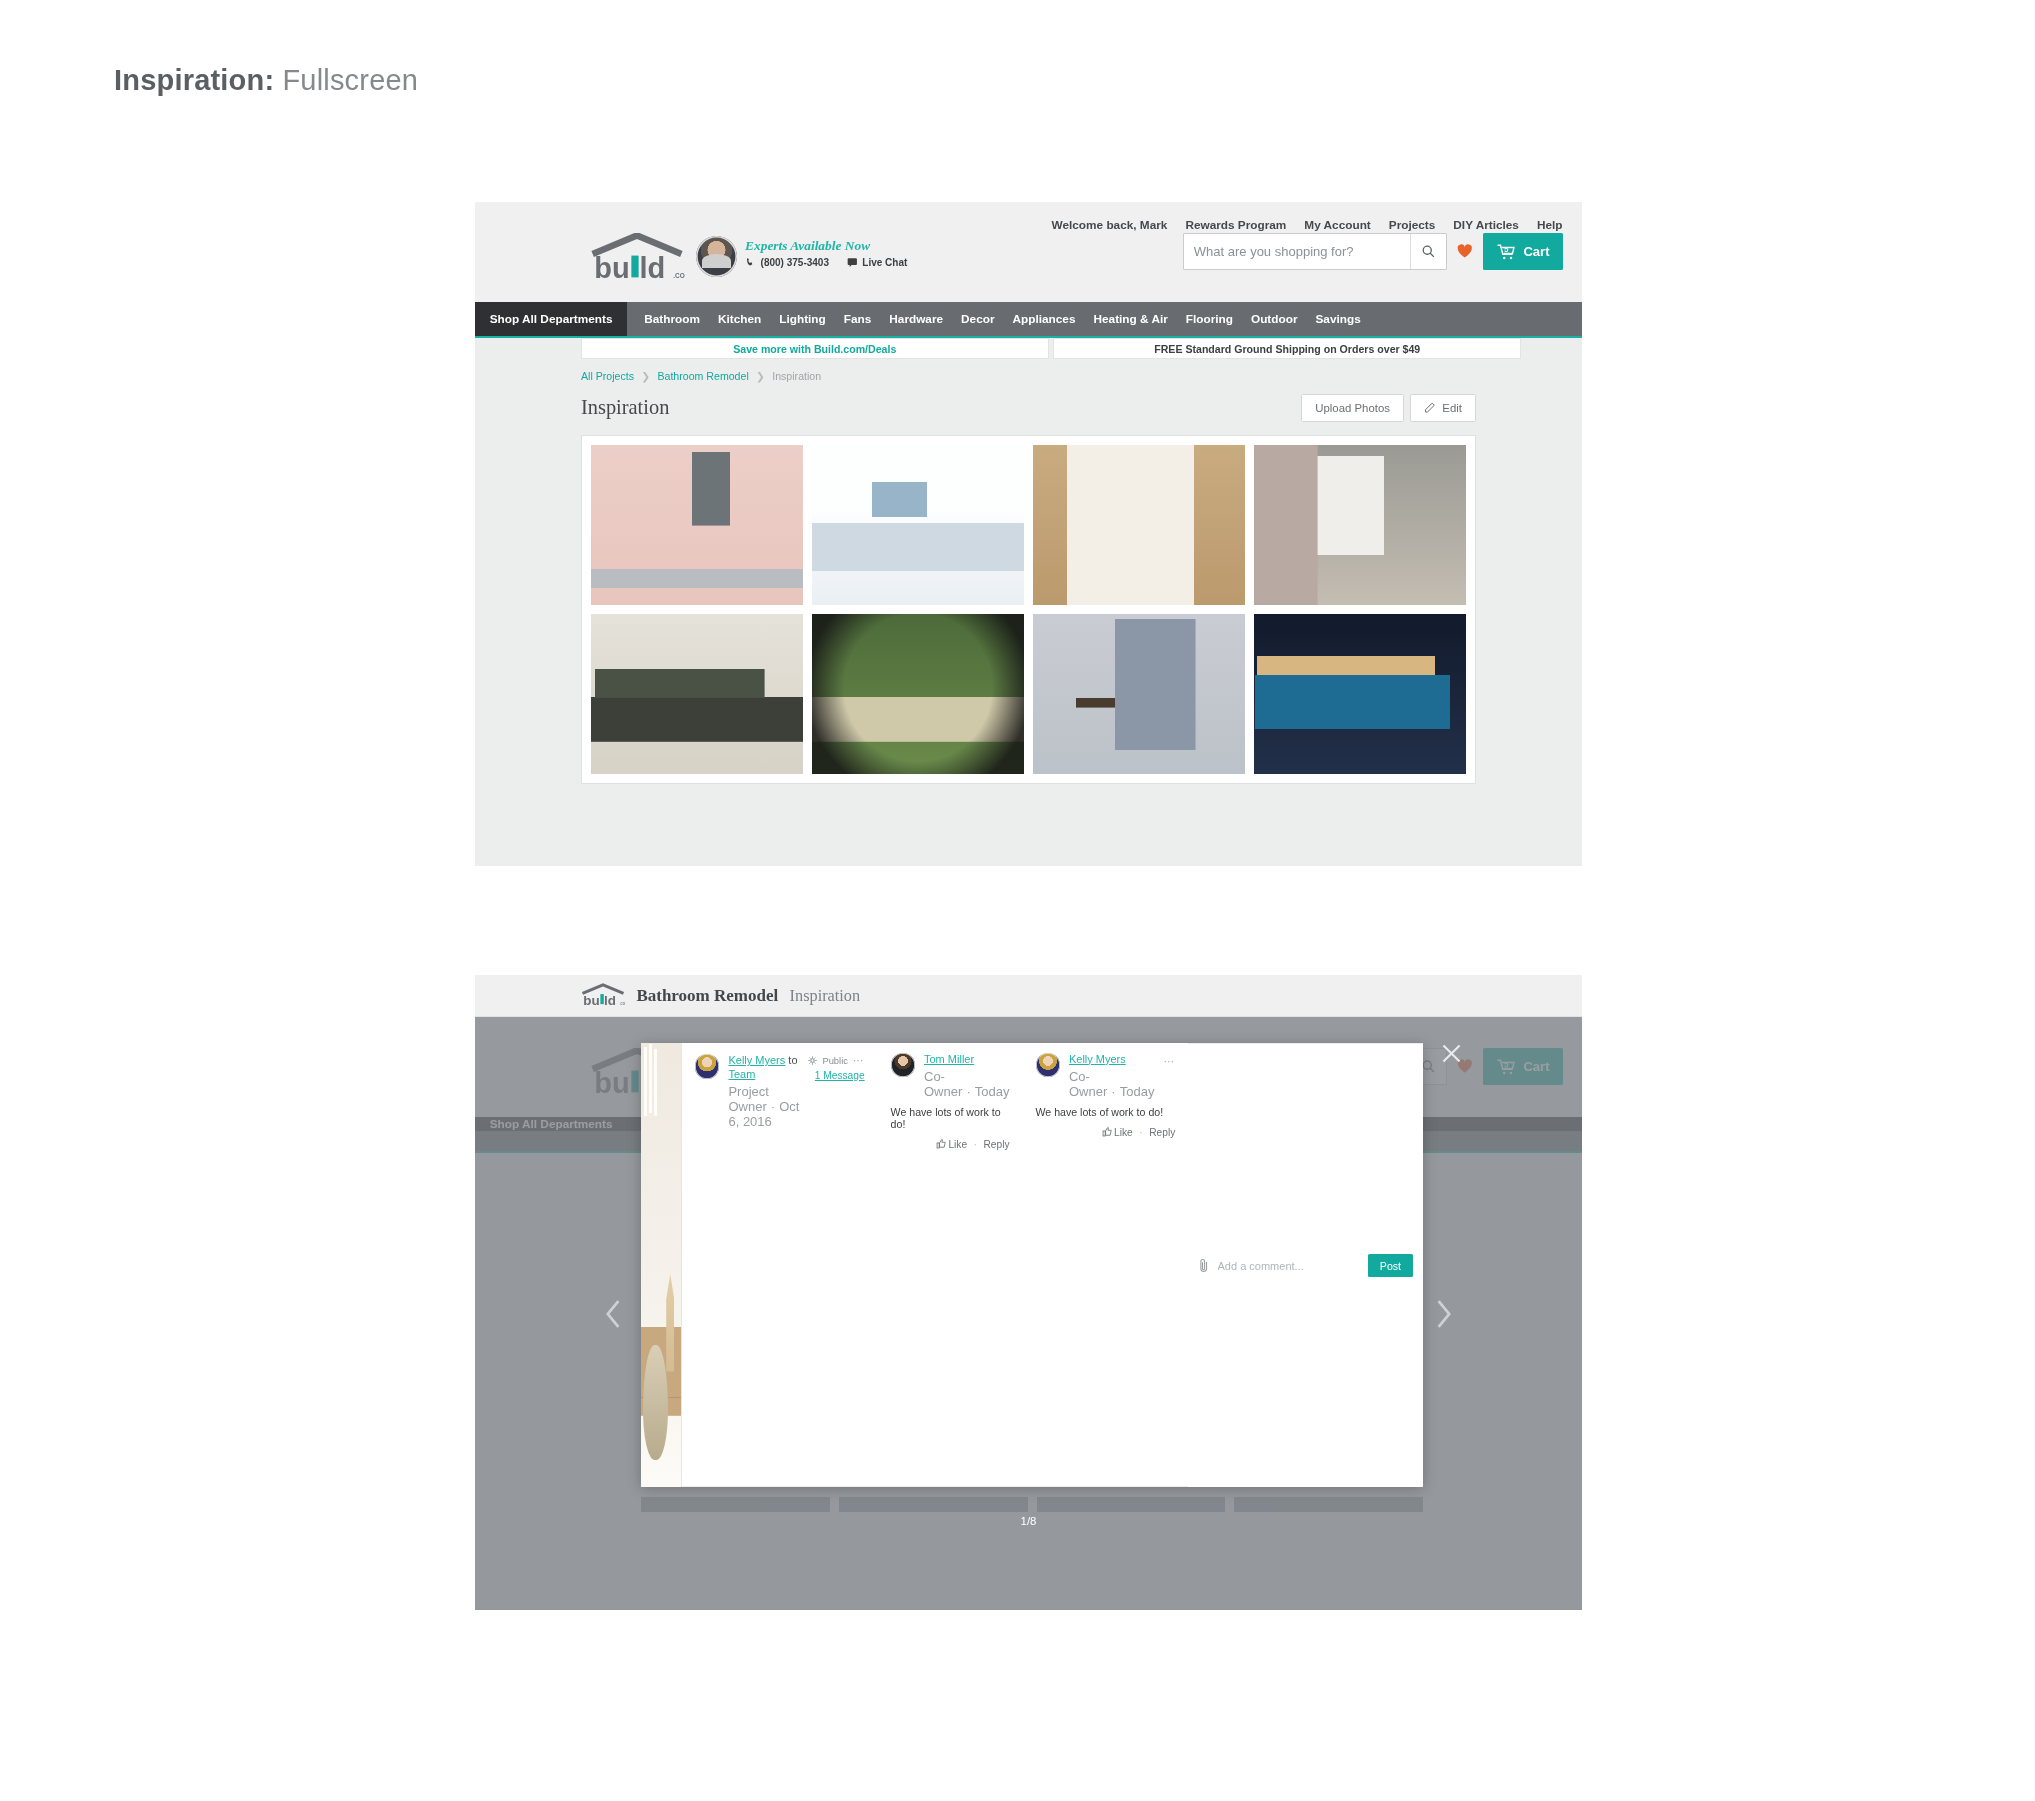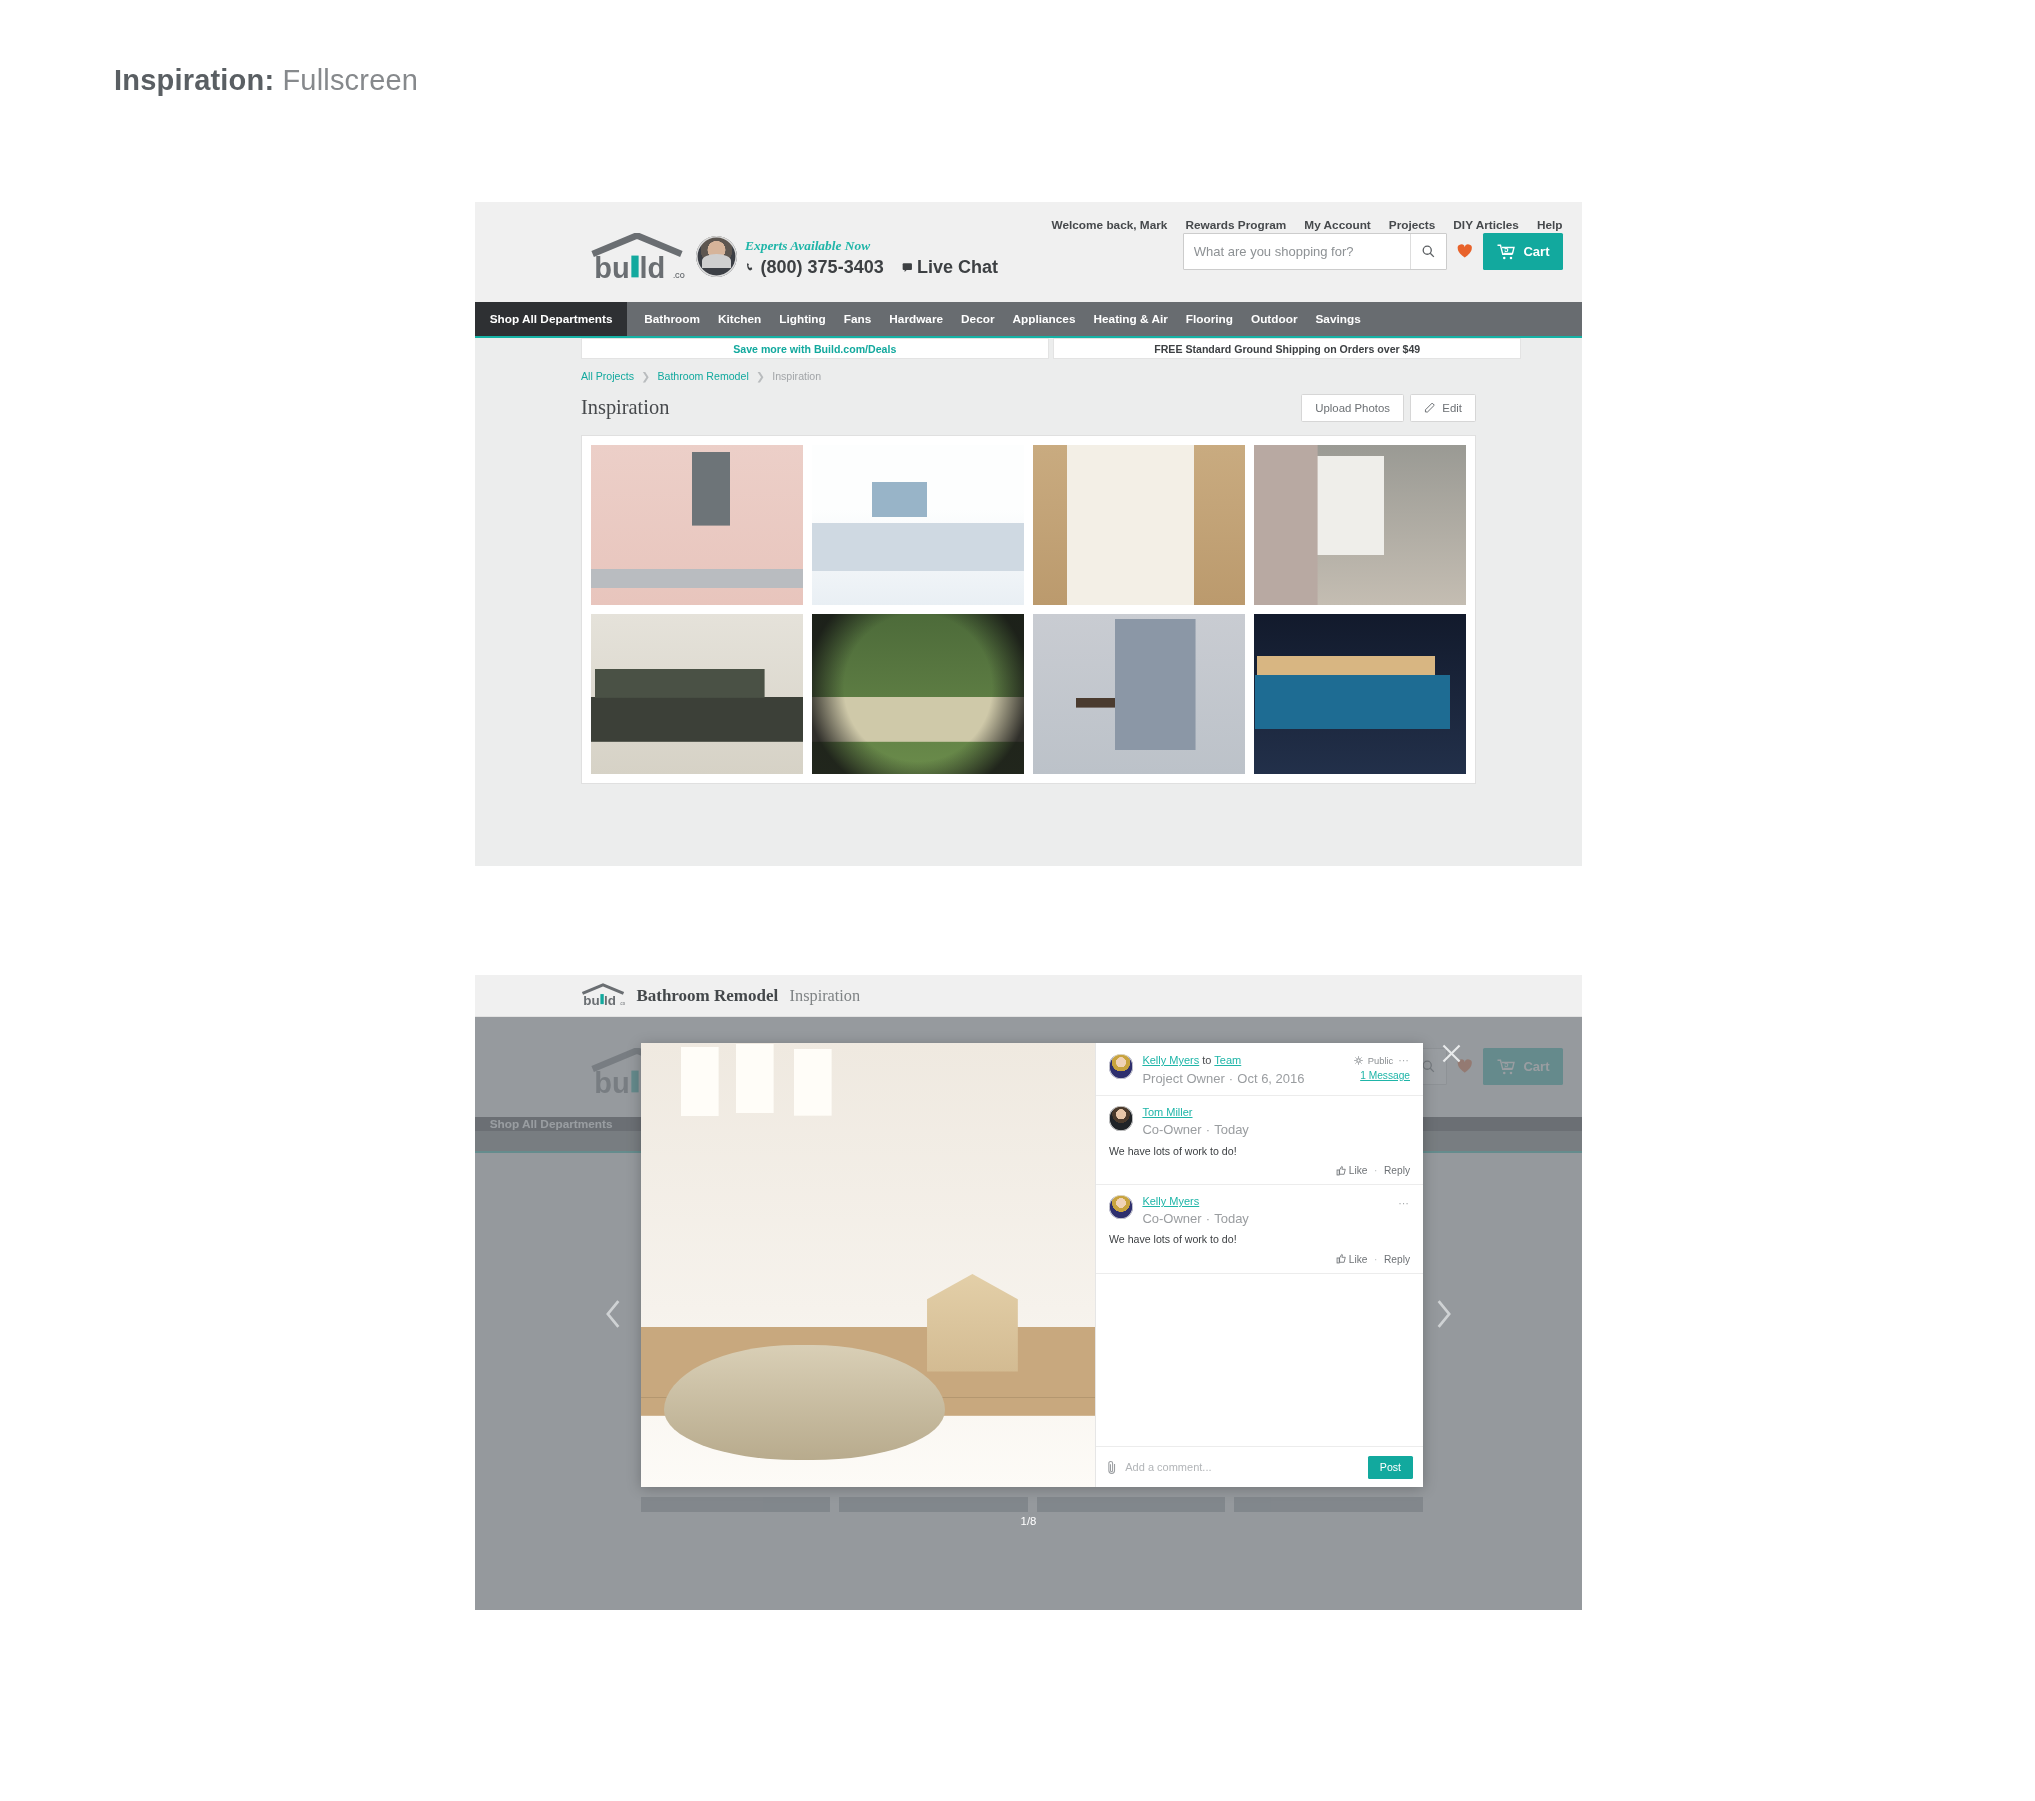--- a/index.html
+++ b/index.html
@@ -51,21 +51,21 @@
     content:""; position:absolute; left:14%; top:44%; width:72%; height:34%;
     background:#cfcfcf; border-radius:50% 50% 0 0;
   }
   .expert-text { padding-top: 1.6px; }
   .expert-title {
     font-family: "Liberation Serif", serif; font-style: italic; font-weight: bold;
     font-size: 13.4px; color: #1fb5a8; line-height: 1.15; white-space: nowrap;
   }
   .expert-contact {
     margin-top: 4.1px; display: flex; align-items: center; gap: 4.9px;
-    font-size: 18px; font-weight: bold; color: #3d4043; white-space: nowrap;
+    font-size: 10px; font-weight: bold; color: #3d4043; white-space: nowrap;
   }
   .expert-contact .sep { width: 8.1px; }
   .ic { display:inline-block; vertical-align:middle; }
 
   .search-row { position: absolute; right: 19.5px; top: 31px; display: flex; align-items: center; gap: 0; }
   .search-box {
     width: 264px; height: 37px; background:#fff; border:0.8px solid #ccc;
     display:flex; align-items:center; border-radius:1px;
   }
   .search-input {
@@ -206,21 +206,21 @@
   .fs-photo .dollhouse {
     position:absolute; right:17%; bottom:26%; width:20%; height:22%;
     background:linear-gradient(#e3cfa8,#d3bb92);
     clip-path: polygon(50% 0, 100% 26%, 100% 100%, 0 100%, 0 26%);
   }
   .fs-photo .floorline {
     position:absolute; left:0; right:0; bottom:20%; height:1.6px; background:rgba(120,100,70,.25);
   }
 
   
-  .cmt-panel { flex:1; display:flex; flex-direction:column; background:#fff;
+  .cmt-panel { flex:1; display:flex; flex-direction:row; background:#fff;
     border-left:0.8px solid #e6e6e6;justify-content:center; }
   .cmt-head { padding:11.4px 13px 9.8px 13px; border-bottom:0.8px solid #ececec;
     display:flex; gap:9px; }
   .cmt-av { width:24.4px; height:24.4px; border-radius:50%; flex:0 0 auto; overflow:hidden;
     box-shadow: inset 0 0 0 0.8px #e0e0e0; }
   .av-kelly { background: radial-gradient(circle at 50% 33%, #f0d2b6 0 24%, #c8a33e 25% 44%, #2e2f6e 45% 100%); }
   .av-tom   { background: radial-gradient(circle at 50% 33%, #e7c6a8 0 24%, #4a3a2c 25% 42%, #1f2327 43% 100%); }
   .cmt-head-main { flex:1; min-width:0; }
   .cmt-name { font-size:11px; line-height:1.25; }
   .cmt-name a { color:#1fb5a8; text-decoration:underline; cursor:pointer; }

